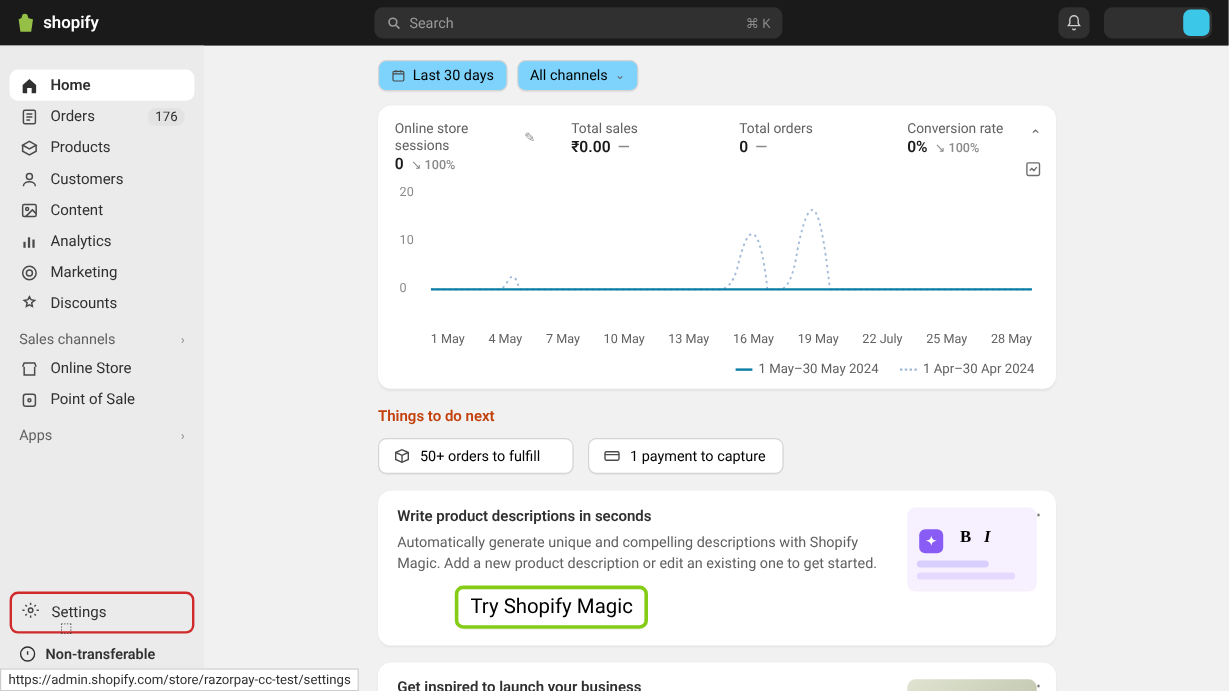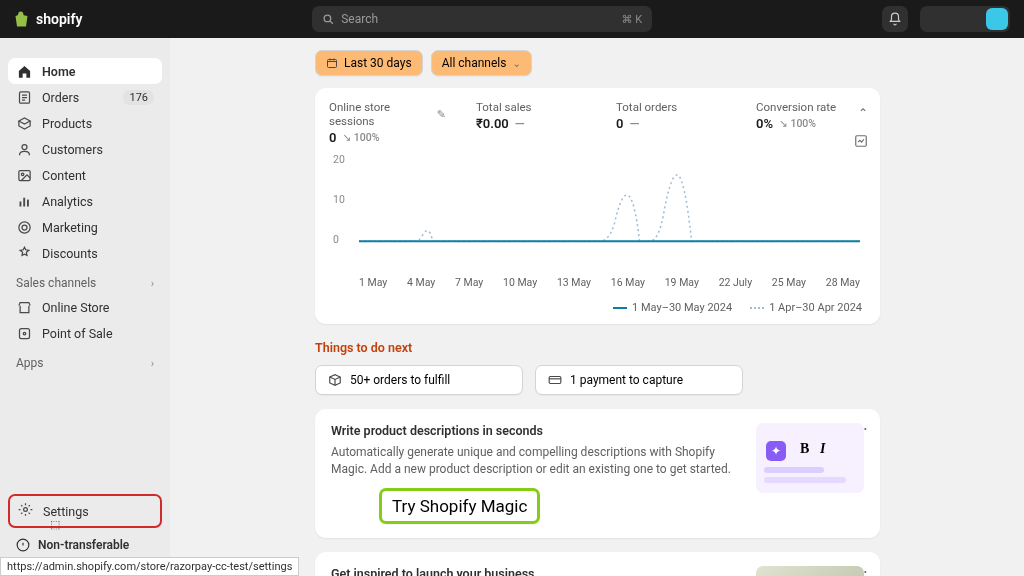--- a/index.html
+++ b/index.html
@@ -27,21 +27,21 @@
 .nav-section .chev { margin-left:auto; color:#8a8a8a; font-size:11px;}
 .sidebar-spacer { flex:1; }
 .settings-item { display:flex; align-items:center; gap:10px; padding:6px 8px; border-radius:7px; cursor:pointer; border:2px solid #d02a2a; margin-bottom:6px; position:relative;}
 .cursor-mini { position:absolute; font-size:11px; left:40px; top:22px; }
 .nontransfer { display:flex; align-items:center; gap:8px; padding:4px 8px; font-size:12px; color:#303030; font-weight:600;}
 .statusbar { position:absolute; left:0; bottom:0; background:#fff; border:1px solid #ccc; padding:2px 6px; font-size:11px; color:#303030;}
 
 
 .main { position:absolute; top:38px; left:170px; right:0; bottom:0; padding: 12px 20px; overflow:hidden;}
 .filters { display:flex; gap:8px; margin-bottom:12px; margin-left:125px;}
-.pill-btn { background:#fdba74; border:1px solid #d4d4d4; border-radius:7px; padding:5px 10px; font-size:12px; display:flex; align-items:center; gap:6px; cursor:pointer; box-shadow: 0 1px 0 rgba(0,0,0,0.04);}
+.pill-btn { background:#7dd3fc; border:1px solid #d4d4d4; border-radius:7px; padding:5px 10px; font-size:12px; display:flex; align-items:center; gap:6px; cursor:pointer; box-shadow: 0 1px 0 rgba(0,0,0,0.04);}
 .pill-btn .chev{font-size:10px;color:#6d6d6d;}
 
 .card { background:#fff; border-radius:11px; box-shadow: 0 1px 2px rgba(0,0,0,0.06); margin-bottom:14px; margin-left:125px; width:565px; }
 .stats-card { padding:12px 14px 8px; position:relative;}
 .stats-row { display:flex; gap:30px; margin-bottom:8px;}
 .stat { display:flex; flex-direction:column; gap:2px; min-width:110px;}
 .stat-label { font-size:11.5px; color:#616161; display:flex; align-items:center; gap:6px;}
 .stat-label .pencil{color:#8a8a8a; font-size:11px;}
 .stat-val { font-size:13px; font-weight:600; color:#1a1a1a; display:flex; align-items:center; gap:6px;}
 .stat-val .delta { font-size:10.5px; color:#8a8a8a; font-weight:500;text-align:right;}
@@ -52,21 +52,21 @@
 .chart-area { position:relative; height:120px; margin-top:4px; margin-left:6px;}
 .ytick { position:absolute; left:-2px; font-size:10.5px; color:#8a8a8a;}
 .xtick-row { display:flex; justify-content:space-between; position:absolute; left:24px; right:6px; bottom:-16px; font-size:10.5px; color:#616161;}
 .chart-svg { position:absolute; left:24px; right:6px; top:0; bottom:18px;}
 .legend { display:flex; gap:18px; justify-content:flex-end; align-items:center; padding:8px 4px 2px; margin-top:20px; font-size:11px; color:#616161;}
 .legend .sw { width:14px; display:inline-block; border-bottom:2px solid; margin-right:5px; vertical-align:middle;}
 .legend .sw.dash { border-bottom:2px dotted;}
 
 .section-title { font-size:12.5px; font-weight:600; color:#c2410c; margin:16px 0 10px; margin-left:125px;}
 .todo-row { display:flex; gap:12px; margin-bottom:14px; margin-left:125px;}
-.todo-pill { background:#fff; border:1px solid #d4d4d4; border-radius:7px; padding:7px 12px; font-size:12px; display:flex; align-items:center; gap:8px; cursor:pointer; width:208px; box-shadow: 0 1px 0 rgba(0,0,0,0.04);}
+.todo-pill { background:#fff; border:1px solid #d4d4d4; border-radius:7px; padding:7px 12px; font-size:12px; display:flex; align-items:center; gap:8px; cursor:pointer; width:163px; box-shadow: 0 1px 0 rgba(0,0,0,0.04);}
 
 .info-card { padding:14px 16px; display:flex; gap:20px; position:relative;}
 .info-text { flex:1;}
 .info-title { font-size:12.5px; font-weight:600; color:#303030; margin-bottom:6px;}
 .info-desc { font-size:12px; color:#616161; line-height:1.4; margin-bottom:10px;}
 .info-btn { background:#fff; border:3px solid #84cc16; border-radius:7px; padding:5px 10px; font-size:17px; cursor:pointer; box-shadow: 0 1px 0 rgba(0,0,0,0.04); margin-left: 48px;}
 .info-thumb { width:108px; height:70px; border-radius:7px; display:flex; align-items:center; justify-content:center; position:relative; overflow:hidden;}
 .more-dots { position:absolute; right:10px; top:10px; color:#6d6d6d; font-size:16px; cursor:pointer; letter-spacing:2px;}
 .magic-thumb { background:#f6f0ff;}
 .magic-thumb .star{ position:absolute; left:10px; top:18px; width:20px; height:20px; background:#8a5cf6; border-radius:5px; display:flex;align-items:center;justify-content:center;color:#fff;font-size:12px;}

